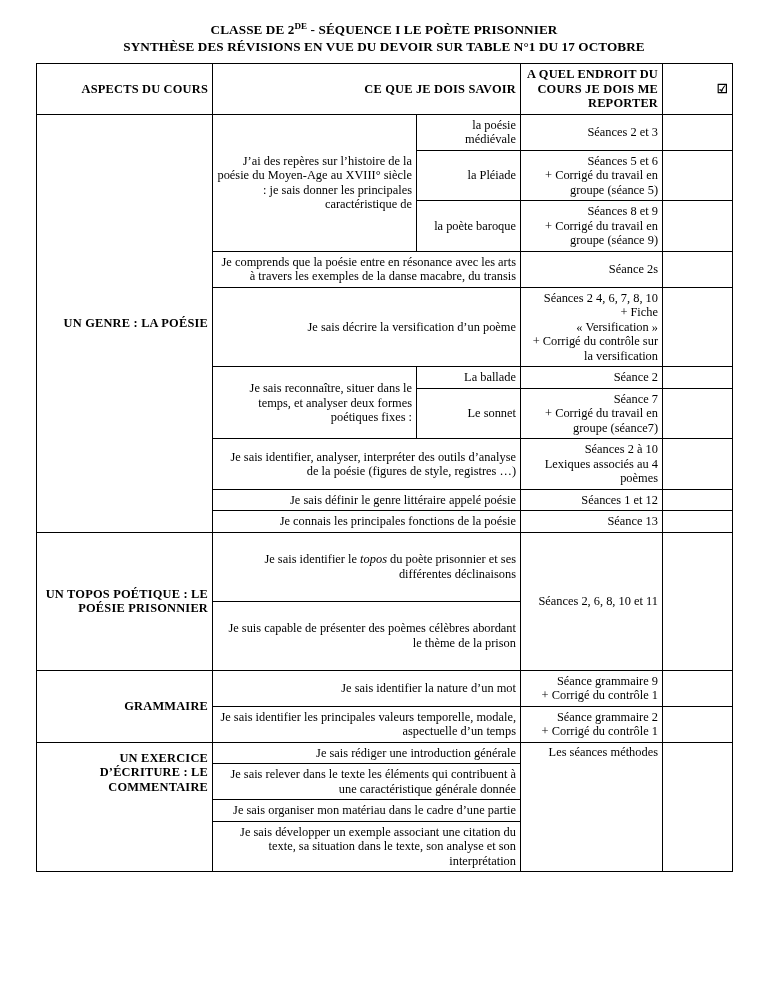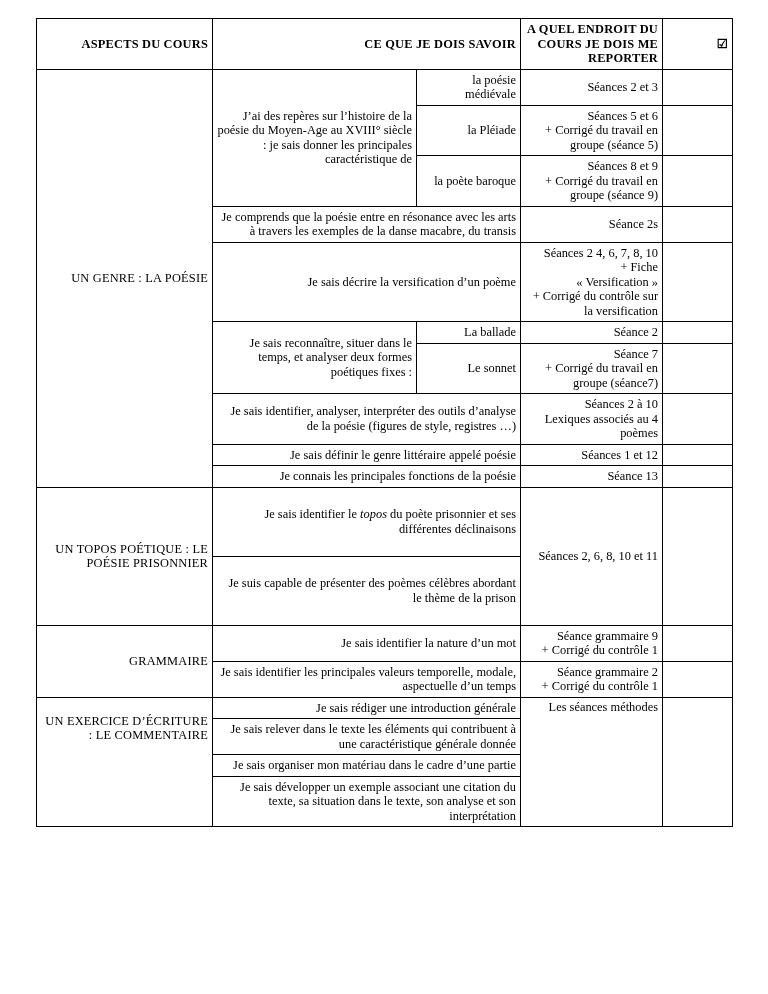--- a/index.html
+++ b/index.html
@@ -47,21 +47,21 @@
     line-height: 14.5px;
   }
   thead th {
     font-weight: bold;
     font-size: 10.6px;
     line-height: 12.6px;
     letter-spacing: 0.2px;
     padding: 6px 3px;
   }
   .cat {
-    font-weight: normal;
+    font-weight: bold;
     font-size: 12.4px;
     line-height: 15px;
     letter-spacing: 0.2px;
     margin-left: 17px;
   }
   .chk-head {
     font-size: 17px;
     line-height: 17px;
   }
   .it { font-style: italic; margin-top: 7px; }
@@ -70,20 +70,24 @@
   .col-c { width: 104px; }
   .col-d { width: 142px; }
   .col-e { width: 70px; }
   .pad-more { padding-top: 8px; padding-bottom: 8px; }
 </style>
 </head>
 <body>
 
 <div class="page">
 
+  <div class="doc-title">
+    <div class="line1"><span>CLASSE DE 2</span><sup>DE</sup><span> - SÉQUENCE I LE POÈTE PRISONNIER</span></div>
+    <div class="line2">SYNTHÈSE DES RÉVISIONS EN VUE DU DEVOIR SUR TABLE N°1 DU 17 OCTOBRE</div>
+  </div>
 
   <table class="main">
     <colgroup>
       <col class="col-a">
         <col class="col-b">
         <col class="col-c">
         <col class="col-d">
         <col class="col-e">
     </colgroup>
     <thead>
@@ -181,21 +185,21 @@
         <td></td>
       </tr>
       <tr>
         <td colspan="2" class="pad-more">Je sais identifier les principales valeurs temporelle, modale, aspectuelle d’un temps</td>
         <td style="white-space:pre-line">Séance grammaire 2
 + Corrigé du contrôle 1</td>
         <td></td>
       </tr>
 
       <tr>
-        <td class="cat" rowspan="4" style="vertical-align:top; padding-top:16px">UN EXERCICE D’ÉCRITURE : LE COMMENTAIRE</td>
+        <td class="cat" rowspan="4" style="vertical-align:top; padding-top:8px">UN EXERCICE D’ÉCRITURE : LE COMMENTAIRE</td>
         <td colspan="2">Je sais rédiger une introduction générale</td>
         <td rowspan="4" style="vertical-align:top; padding-top:2px">Les séances méthodes</td>
         <td rowspan="4"></td>
       </tr>
       <tr>
         <td colspan="2">Je sais relever dans le texte les éléments qui contribuent à une caractéristique générale donnée</td>
       </tr>
       <tr>
         <td colspan="2">Je sais organiser mon matériau dans le cadre d’une partie</td>
       </tr>

